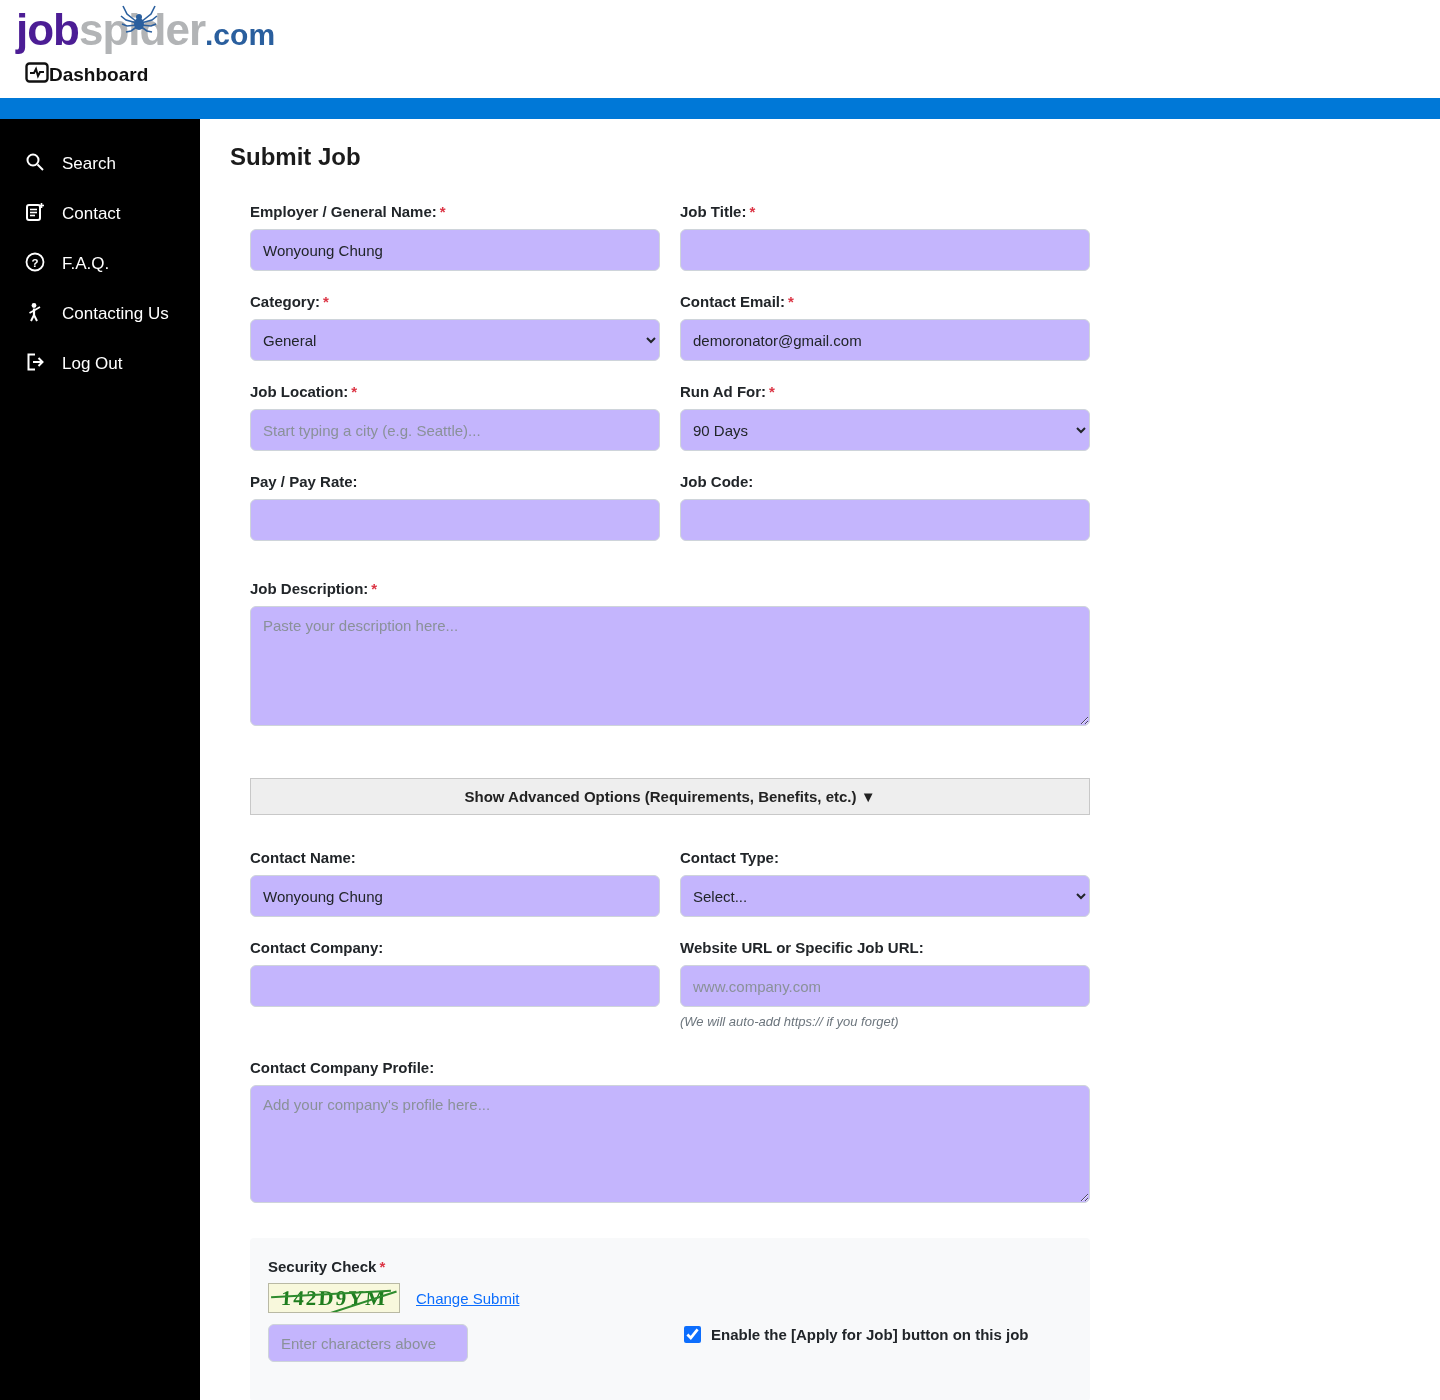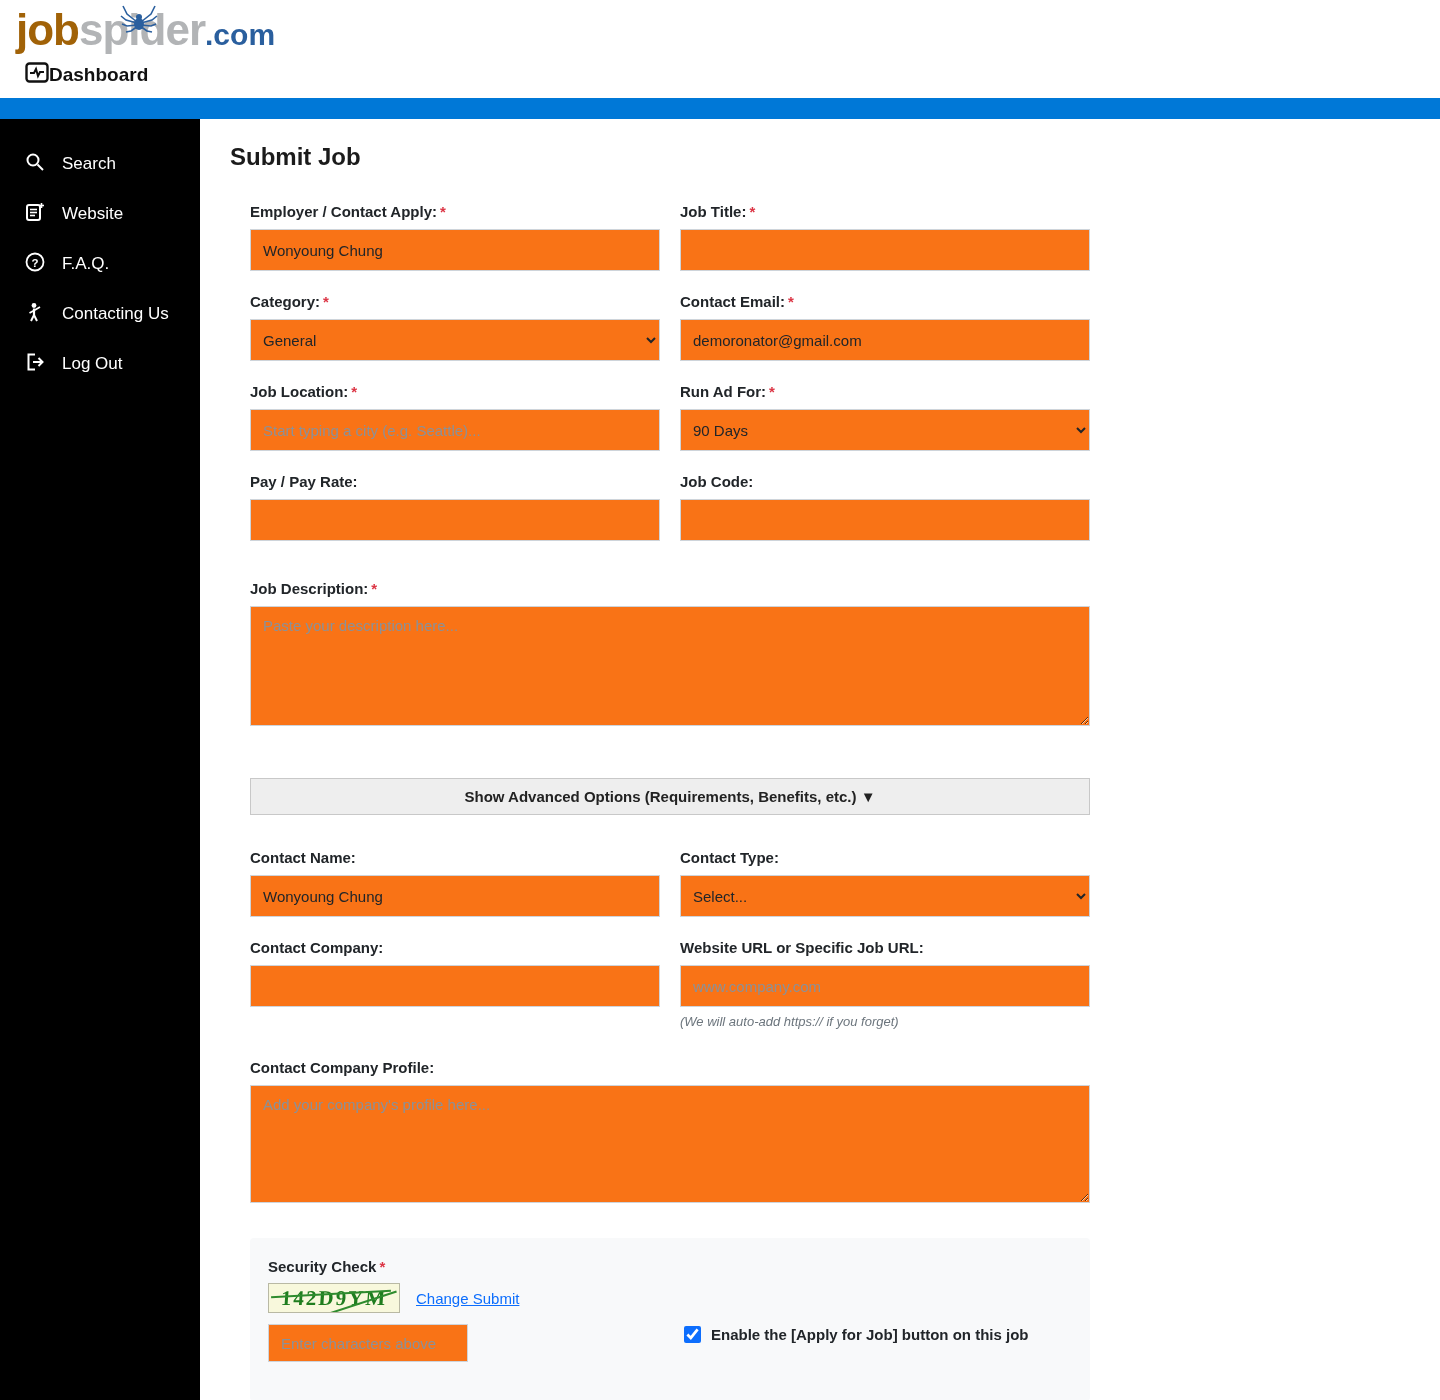--- a/index.html
+++ b/index.html
@@ -2,21 +2,21 @@
 <html><head>
 <meta charset="utf-8">
 <style>
   * { margin:0; padding:0; box-sizing:border-box; }
   html,body { width:1440px; font-family:"Liberation Sans", sans-serif; background:#fff; }
   .page { width:1440px; height:1400px; overflow:hidden; position:relative; background:#fff; }
 
   
   .header { height:98px; background:#fff; padding:8px 0 0 16px; position:relative; }
   .logo { position:relative; display:inline-block; line-height:1; cursor:pointer; }
-  .logo .lg-job { font-size:44px; font-weight:800; color:#a16207; letter-spacing:-1px; }
+  .logo .lg-job { font-size:44px; font-weight:800; color:#4c1d95; letter-spacing:-1px; }
   .logo .lg-spider { font-size:44px; font-weight:800; color:#b2b4b6; letter-spacing:-1px; }
   .logo .lg-com { font-size:30px; font-weight:800; color:#2a5f9e; }
   .spider-svg { position:absolute; left:103px; top:-4px; }
   .dash-row { display:flex; align-items:center; margin:10px 0 0 9px; cursor:pointer; }
   .dash-label { font-size:19px; font-weight:700; color:#111; }
 
   .blue-bar { height:21px; background:#0078d7; width:1440px; }
 
   
   .body-wrap { display:flex; width:1396px; min-height:1281px; }
@@ -26,22 +26,22 @@
 
   .main { flex:1; background:#fff; padding:24px 16px 0 30px; }
   .page-title { font-size:24px; font-weight:600; color:#1b1b1b; }
 
   .form-area { width:840px; margin:32px 0 0 20px; }
   .grid2 { display:grid; grid-template-columns:410px 410px; column-gap:20px; }
   .fgroup { margin-bottom:22px; }
   .flabel { display:block; font-size:15px; font-weight:700; color:#212529; margin-bottom:9px; }
   .req { color:#dc3545; font-weight:700; margin-left:3px; }
   .form-control {
-    width:100%; height:42px; border:1px solid #ced4da; border-radius:0;
-    padding:0 12px; font-size:15px; color:#212529; background:#f97316;
+    width:100%; height:42px; border:1px solid #ced4da; border-radius:6px;
+    padding:0 12px; font-size:15px; color:#212529; background:#c4b5fd;
     font-family:"Liberation Sans", sans-serif; outline:none;
   }
   .form-control::placeholder { color:#8a9199; opacity:1; }
   select.form-control { padding:0 8px; }
   textarea.form-control { height:120px; padding:10px 12px; resize:both; }
   textarea.profile { height:118px; }
 
   .adv-btn {
     width:840px; height:37px; background:#eeeeee; border:1px solid #c8c8c8; border-radius:0;
     font-size:15px; font-weight:700; color:#222; text-align:center; cursor:pointer;
@@ -126,21 +126,21 @@
         <span>
           <svg width="20" height="20" viewBox="0 0 20 20">
               <rect x="2" y="3" width="13" height="15" rx="2" fill="none" stroke="#fff" stroke-width="2"></rect>
               <line x1="5" y1="7.5" x2="12" y2="7.5" stroke="#fff" stroke-width="1.6"></line>
               <line x1="5" y1="10.5" x2="12" y2="10.5" stroke="#fff" stroke-width="1.6"></line>
               <line x1="5" y1="13.5" x2="10" y2="13.5" stroke="#fff" stroke-width="1.6"></line>
               <line x1="16.5" y1="1" x2="16.5" y2="6" stroke="#fff" stroke-width="1.6"></line>
               <line x1="14" y1="3.5" x2="19" y2="3.5" stroke="#fff" stroke-width="1.6"></line>
             </svg>
         </span>
-        <span class="lbl">Website</span>
+        <span class="lbl">Contact</span>
       </div>
       <div class="side-item">
         <span>
           <svg width="20" height="20" viewBox="0 0 20 20">
               <circle cx="10" cy="10" r="8.5" fill="none" stroke="#fff" stroke-width="1.8"></circle>
               <text x="10" y="14.5" font-size="11.5" font-weight="bold" fill="#fff" text-anchor="middle" font-family="Liberation Sans, sans-serif">?</text>
             </svg>
         </span>
         <span class="lbl">F.A.Q.</span>
       </div>
@@ -169,21 +169,21 @@
       </div>
     </div>
 
     <div class="main">
       <h1 class="page-title">Submit Job</h1>
 
       <div class="form-area">
 
         <div class="grid2">
           <div class="fgroup">
-            <label class="flabel"><span>Employer / Contact Apply:</span><span class="req">*</span></label>
+            <label class="flabel"><span>Employer / General Name:</span><span class="req">*</span></label>
             <input class="form-control" type="text" value="Wonyoung Chung" style="">
           </div>
           <div class="fgroup">
             <label class="flabel"><span>Job Title:</span><span class="req">*</span></label>
             <input class="form-control" type="text" value="" style="">
           </div>
 
           <div class="fgroup">
             <label class="flabel"><span>Category:</span><span class="req">*</span></label>
             <select class="form-control"><option>General</option></select>

